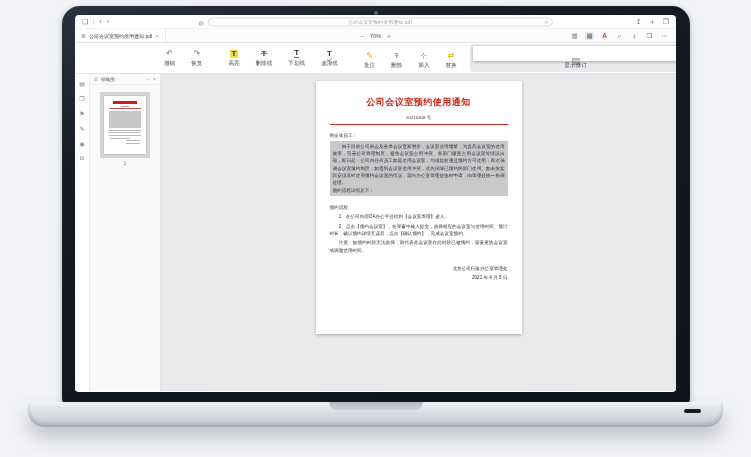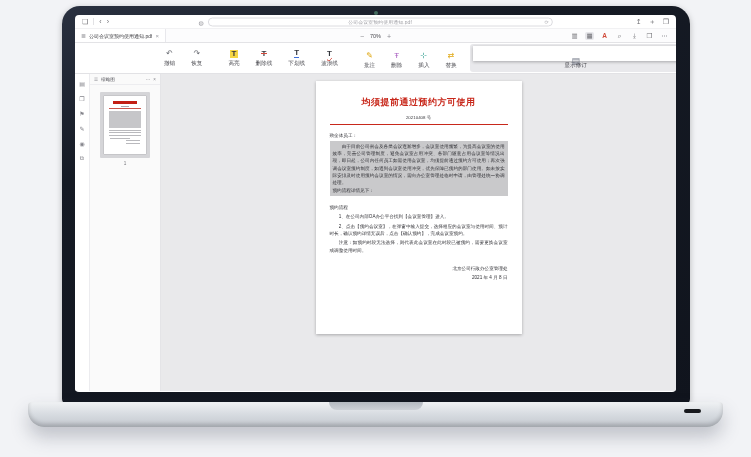--- a/index.html
+++ b/index.html
@@ -257,21 +257,21 @@
             <div class="mp-line right"></div>
             <div class="mp-line right"></div>
           </div>
         </div>
         <div class="thumb-num">1</div>
       </div>
     </div>
 
     <div class="doc-area">
       <div class="page">
-        <div class="doc-title">均须提前通过预约方可使用</div>
+        <div class="doc-title">公司会议室预约使用通知</div>
         <div class="doc-number">20210408 号</div>
         <div class="doc-rule"></div>
         <div class="doc-body">
           <p class="salutation">致全体员工：</p>
           <div class="hl-block">
             <p class="para">由于目前公司例会及各类会议逐渐增多，会议室使用频繁，为提高会议室的使用效率，完善公司管理制度，避免会议室占用冲突、各部门随意占用会议室等情况出现，即日起，公司内任何员工如需使用会议室，均须提前通过预约方可使用；再次强调会议室预约制度，如遇到会议室使用冲突，优先保障已预约的部门使用。如未按实际安排及时使用预约会议室的情况，需向办公室管理处临时申请，由管理处统一协调处理。</p>
             <p>预约流程详情见下：</p>
           </div>
           <p class="proc-title">预约流程</p>
           <p class="step">1、在公司内部OA办公平台找到【会议室管理】进入。</p>

